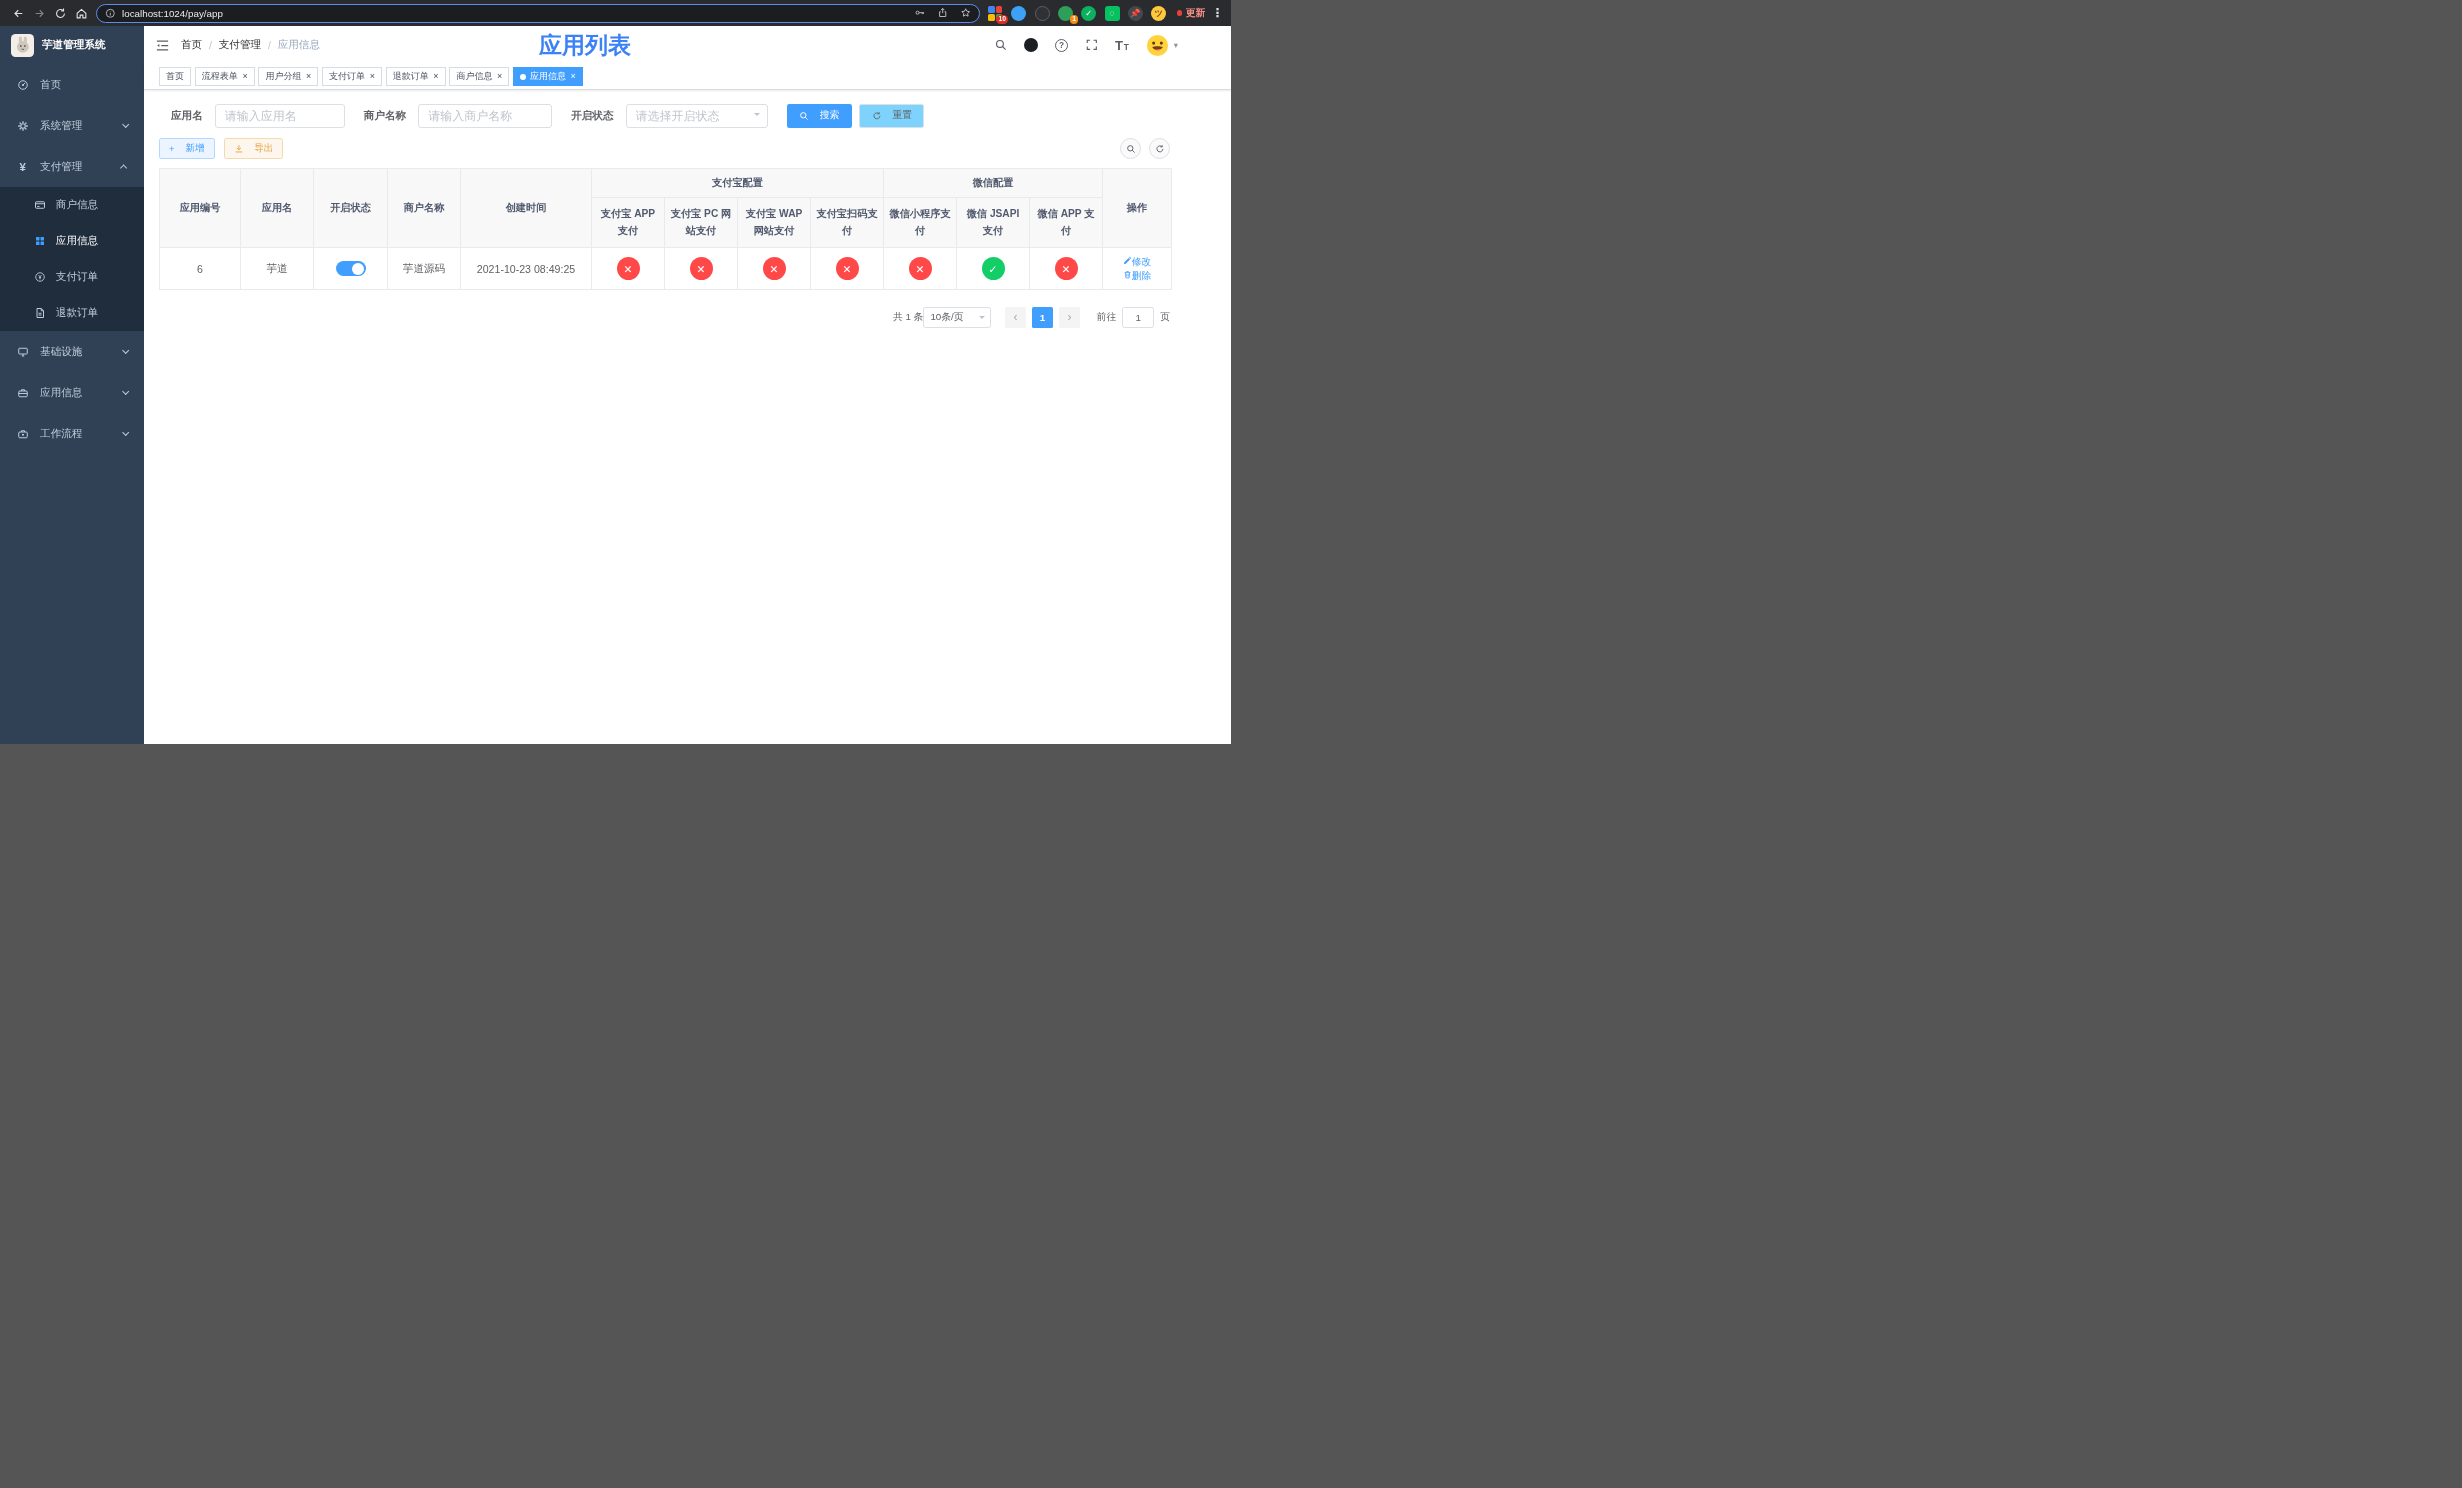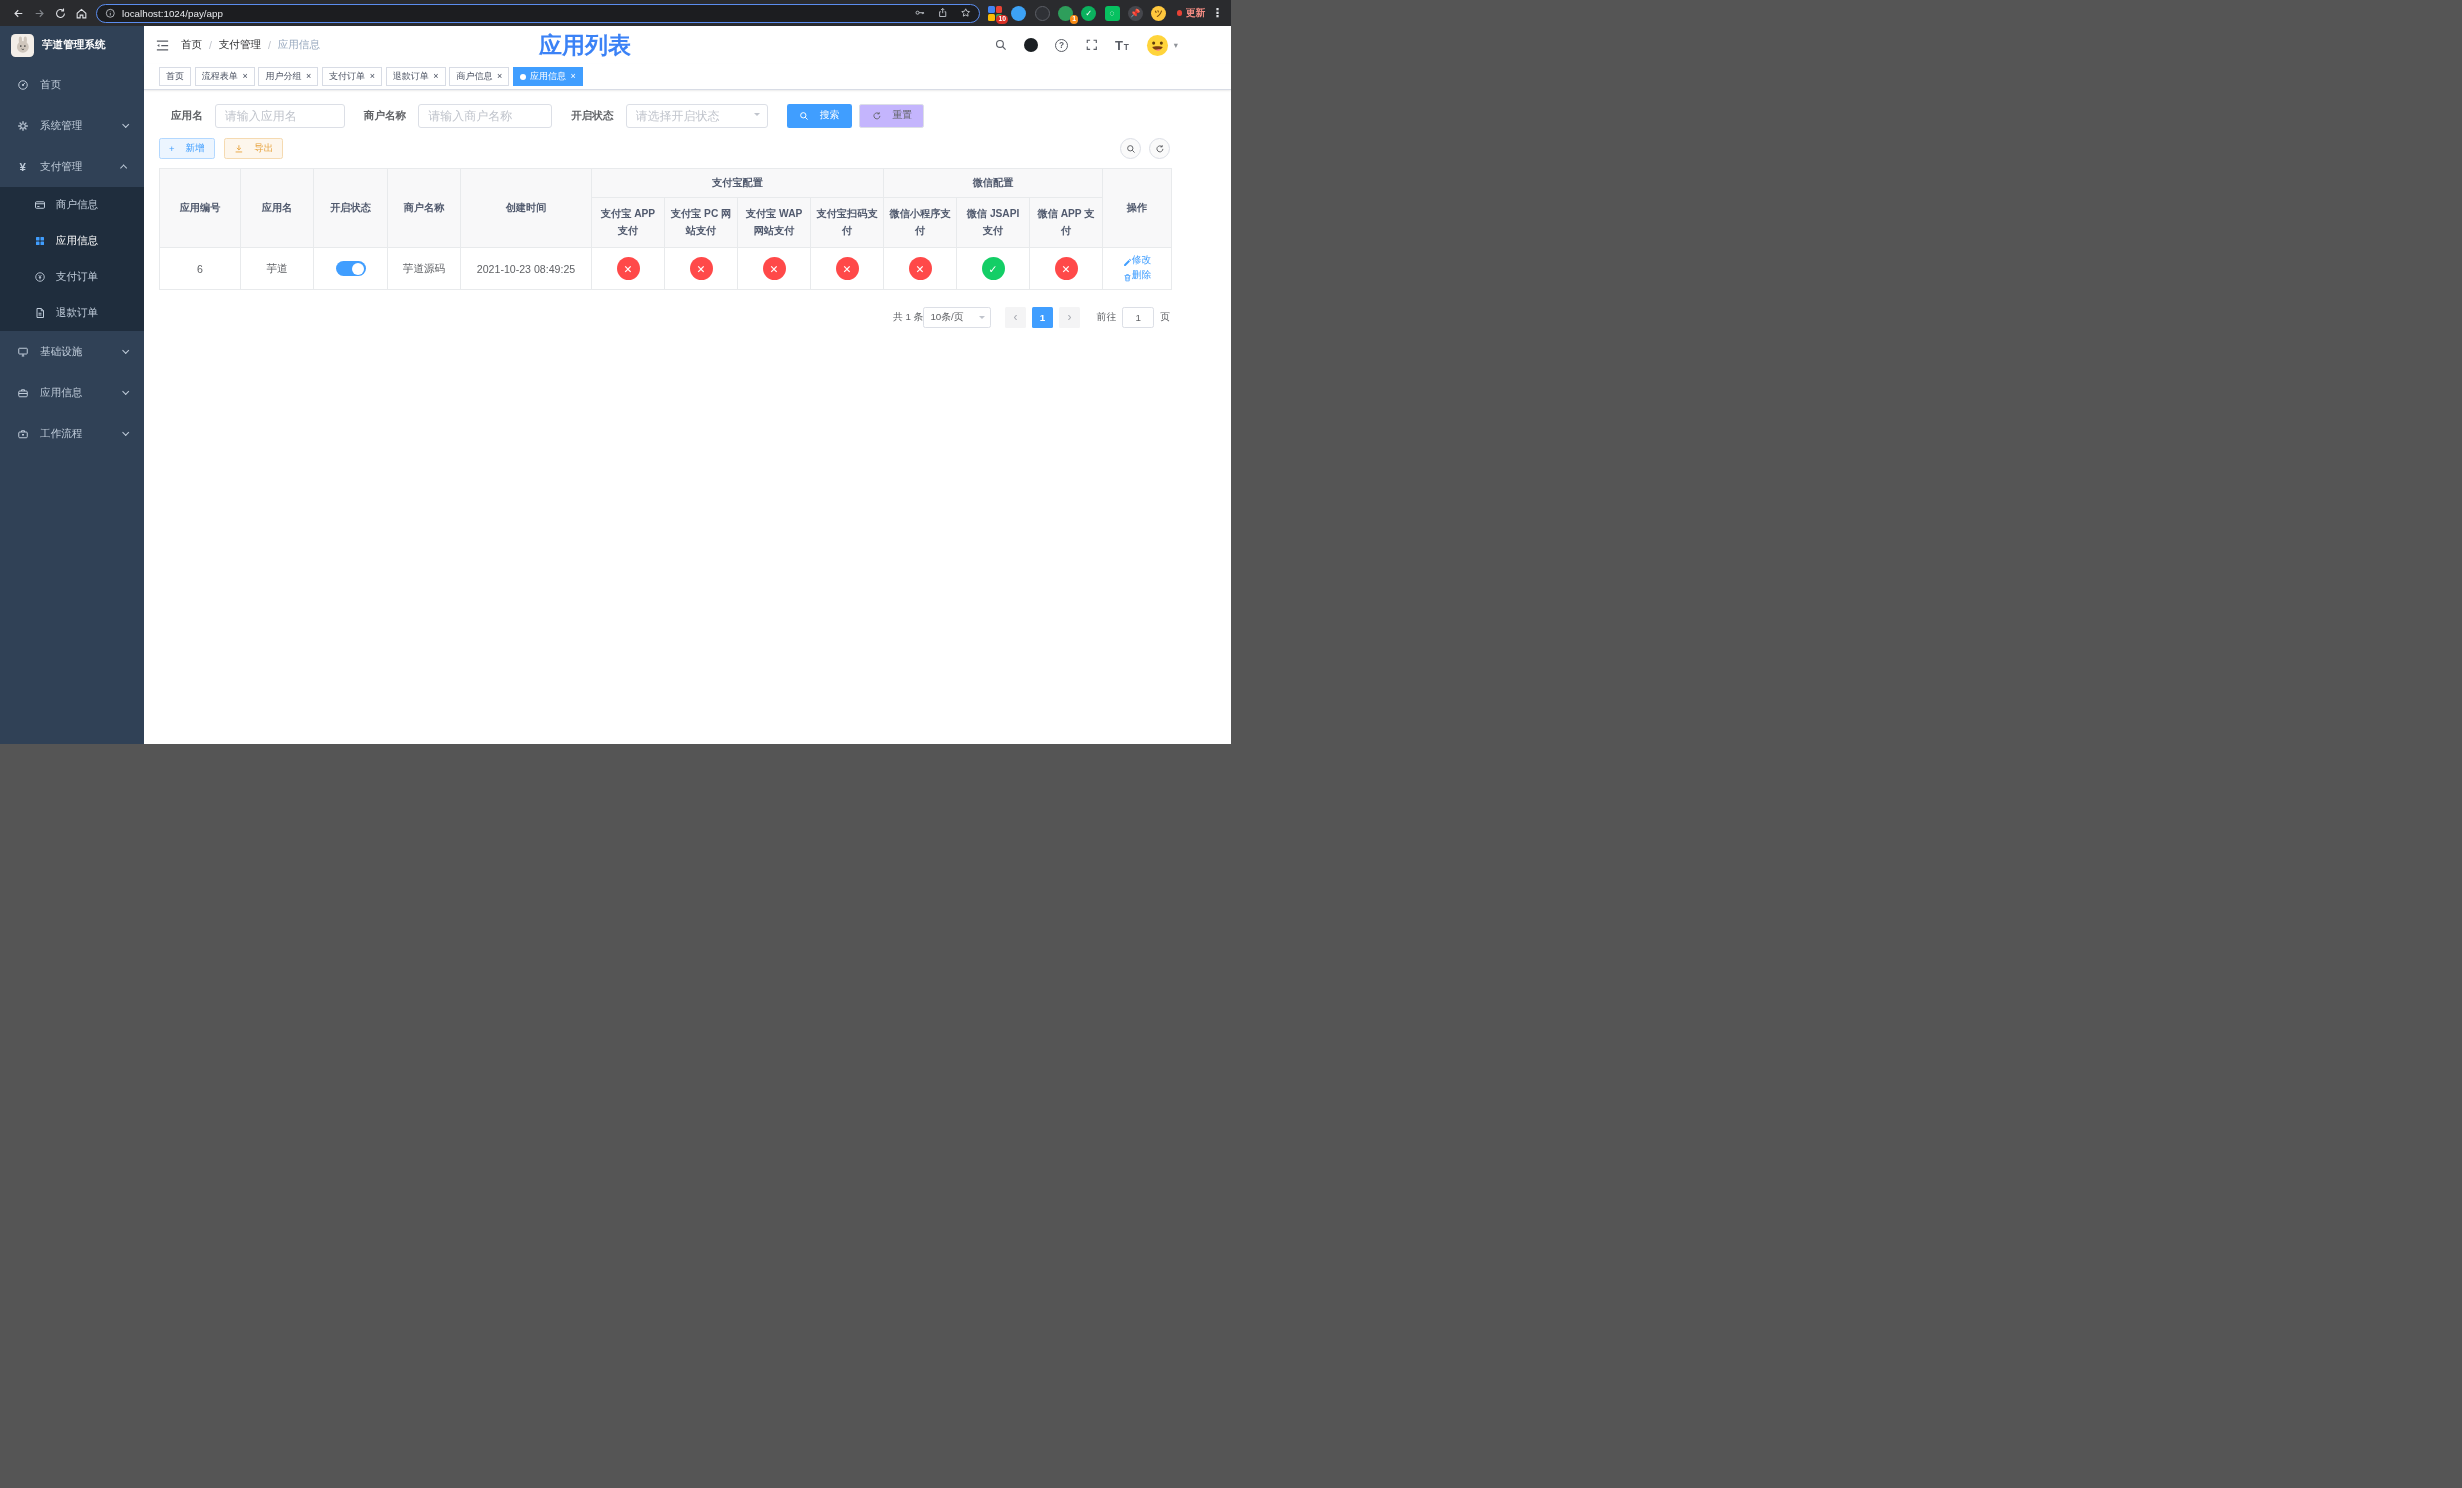--- a/index.html
+++ b/index.html
@@ -91,21 +91,21 @@
   .f-label { font-size: 10.6px; font-weight: 700; color: #606266; margin-right: 12px; white-space: nowrap; }
   .f-input { height: 24px; border: 0.8px solid #dcdfe6; border-radius: 3px; padding: 0 9px; font-size: 12px; color: #606266; outline: none; font-family: inherit; }
   .f-input::placeholder { color: #c0c4cc; }
   .w1 { width: 130px; } .w2 { width: 134px; } .w3 { width: 142px; }
   .sel-wrap { position: relative; display: inline-flex; }
   .sel-caret { position: absolute; right: 7.6px; top: 9.8px; width: 0; height: 0; border: 3.8px solid transparent; border-top-color: #c0c4cc; pointer-events: none; }
 
   .btn { display: inline-flex; align-items: center; justify-content: center; gap: 11px; border-radius: 2.3px; font-size: 9.8px; cursor: pointer; border: 0.8px solid transparent; font-family: inherit; white-space: nowrap; }
   .btn svg { width: 9.8px; height: 9.8px; }
   .btn-primary { background: #409eff; color: #fff; height: 24px; padding: 0 11.4px; }
-  .btn-default { background: #c4b5fd; color: #606266; border-color: #dcdfe6; height: 24px; padding: 0 11.4px; }
+  .btn-default { background: #7dd3fc; color: #606266; border-color: #dcdfe6; height: 24px; padding: 0 11.4px; }
   .btn-mini { height: 21px; padding: 0 9px; font-size: 9.5px; }
   .btn-plain-primary { background: #ecf5ff; color: #409eff; border-color: #b3d8ff; }
   .btn-plain-warning { background: #fdf6ec; color: #e6a23c; border-color: #f5dab1; }
 
   .toolbar { display: flex; align-items: center; margin-top: 10.6px; }
   .toolbar .gap { width: 9px; }
   .spacer { flex: 1; }
   .circle-btn { width: 21px; height: 21px; border-radius: 50%; border: 0.8px solid #dcdfe6; background: #fafafa; color: #606266; display: flex; align-items: center; justify-content: center; margin-left: 7.6px; cursor: pointer; }
   .circle-btn svg { width: 9.8px; height: 9.8px; }
 
@@ -119,21 +119,21 @@
 
   .switch { position: relative; display: inline-block; width: 30px; height: 15px; border-radius: 7.6px; background: #dcdfe6; vertical-align: middle; cursor: pointer; }
   .switch::after { content: ""; position: absolute; top: 1.5px; left: 1.5px; width: 12px; height: 12px; border-radius: 50%; background: #fff; }
   .switch.on { background: #409eff; }
   .switch.on::after { left: 16.7px; }
 
   .st { display: inline-flex; width: 23px; height: 23px; border-radius: 50%; color: #fff; align-items: center; justify-content: center; font-size: 10.6px; font-weight: 700; }
   .st.ok { background: #13ce66; }
   .st.no { background: #ff4949; }
 
-  .op-link { color: #409eff; font-size: 9.8px; display: inline-flex; align-items: flex-end; gap: 0; margin: 0 3px; cursor: pointer; white-space: nowrap; text-decoration: none; }
+  .op-link { color: #409eff; font-size: 9.8px; display: inline-flex; align-items: flex-start; gap: 0; margin: 0 3px; cursor: pointer; white-space: nowrap; text-decoration: none; }
   .op-link svg { width: 9px; height: 9px; }
 
   
   .pagination { display: flex; align-items: center; justify-content: flex-end; margin-top: 16.7px; font-size: 9.8px; color: #606266; }
   .pg-total { }
   .pg-size { position: relative; width: 68px; height: 21px; border: 0.8px solid #dcdfe6; border-radius: 2.3px; display: flex; align-items: center; padding-left: 6px; margin-right: 10.6px; cursor: pointer; }
   .pg-size .sel-caret { top: 8.3px; right: 5.3px; }
   .pg-btn { width: 21px; height: 21px; border-radius: 1.5px; background: #f4f4f5; color: #a8abb2; display: flex; align-items: center; justify-content: center; margin: 0 3px; font-size: 12px; cursor: pointer; }
   .pg-num { width: 21px; height: 21px; border-radius: 1.5px; background: #409eff; color: #fff; font-weight: 700; display: flex; align-items: center; justify-content: center; margin: 0 3px; font-size: 9.8px; cursor: pointer; }
   .pg-goto { display: flex; align-items: center; gap: 6px; margin-left: 13.6px; }

